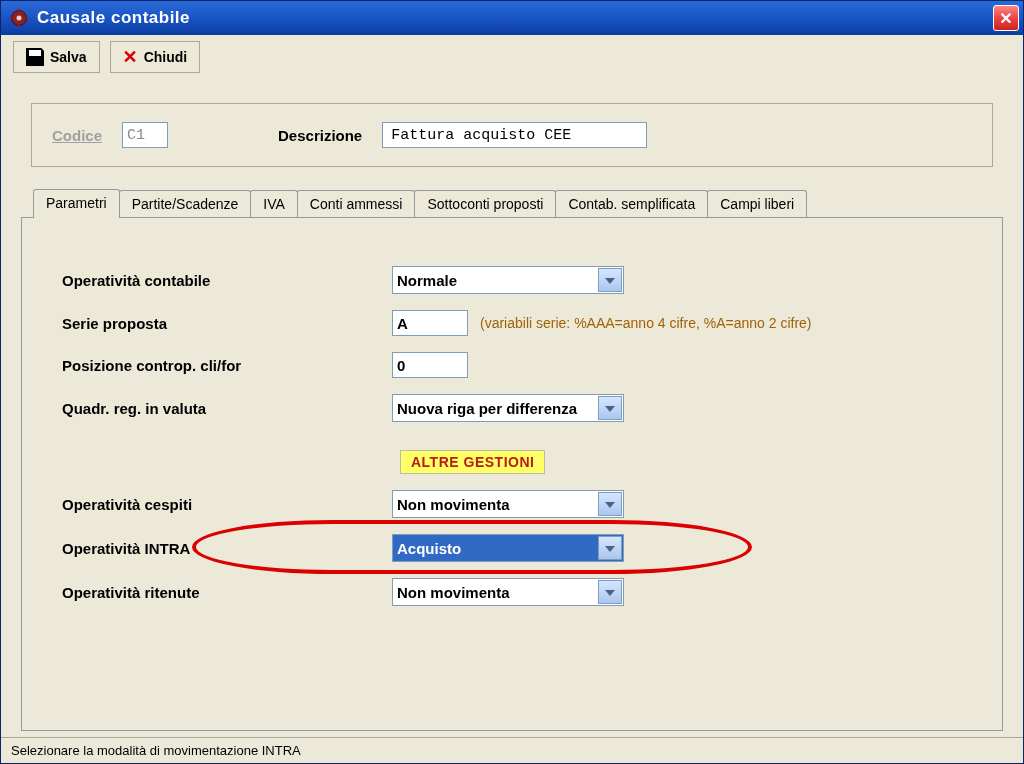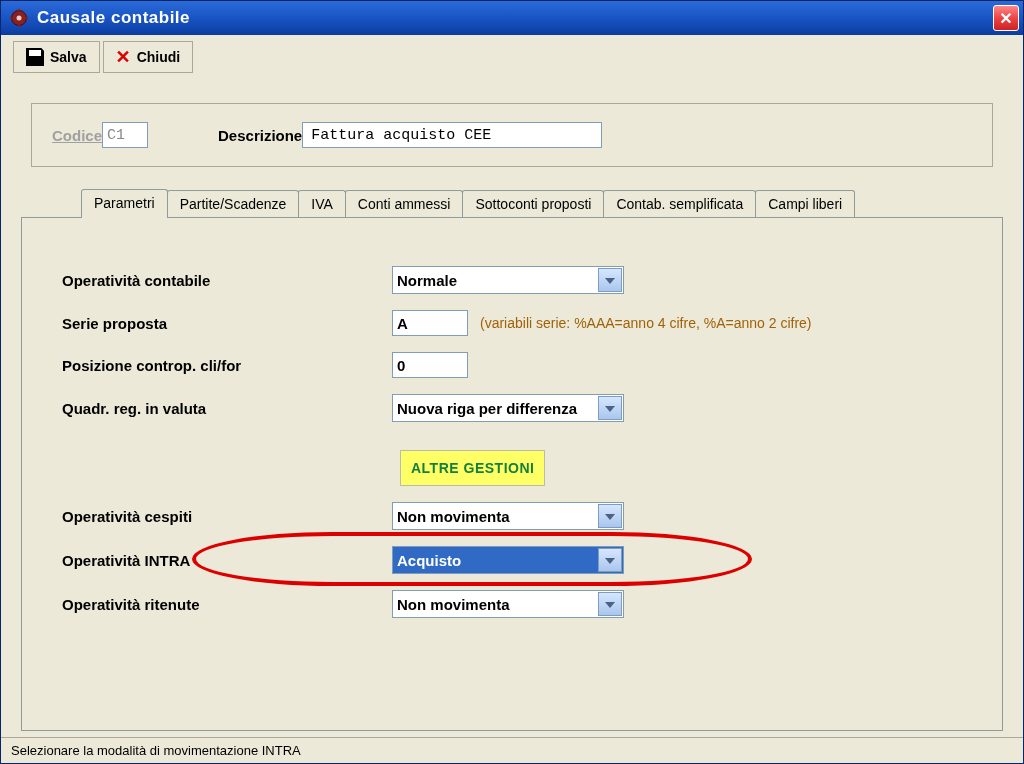--- a/index.html
+++ b/index.html
@@ -52,21 +52,21 @@
     font-weight: bold;
     font-size: 16px;
     display: flex;
     align-items: center;
     justify-content: center;
     cursor: pointer;
   }
   .toolbar {
     padding: 6px 12px 0 12px;
     display: flex;
-    gap: 4px;
+    gap: 11px;
   }
   .tool-btn {
     border: 1px solid #aca899;
     background: #ece9d8;
     padding: 6px 12px;
     font-family: inherit;
     font-size: 14px;
     font-weight: bold;
     display: flex;
     align-items: center;
@@ -103,21 +103,21 @@
     padding: 10px 20px 0 20px;
     display: flex;
     flex-direction: column;
   }
   .header-group {
     border: 1px solid #aca899;
     padding: 18px 20px;
     margin: 20px 10px 0 10px;
     display: flex;
     align-items: center;
-    gap: 0;
+    gap: 20px;
   }
   .lbl {
     font-weight: bold;
     font-size: 15px;
   }
   .lbl-disabled {
     color: #a0a0a0;
     text-decoration: underline;
   }
   input.txt, select.sel {
@@ -149,21 +149,20 @@
     border-radius: 3px 3px 0 0;
     margin-right: -1px;
     position: relative;
     cursor: pointer;
   }
   .tab.active {
     padding-bottom: 7px;
     margin-bottom: -1px;
     background: #ece9d8;
     z-index: 3;
-    margin-left: 48px;
   }
   .tab-panel {
     border: 1px solid #919b9c;
     flex: 1;
     margin: 0 0 6px 0;
     padding: 48px 40px 30px 40px;
     position: relative;
     z-index: 1;
   }
   .form-row {
@@ -220,24 +219,24 @@
     pointer-events: none;
   }
   .hint {
     font-size: 14px;
     color: #a16207;
   }
   .section-badge {
     display: inline-block;
     background: #ffff66;
     border: 1px solid #bba;
-    padding: 9px 10px;
+    padding: 3px 10px;
     font-size: 14px;
     font-weight: bold;
-    color: #15803d;
+    color: #b91c1c;
     font-family: "Tahoma", Arial, sans-serif;
     letter-spacing: 0.5px;
     margin: 12px 0 16px 338px;
   }
   .highlight-oval {
     position: absolute;
     border: 4px solid #d00;
     border-radius: 50% / 100%;
     pointer-events: none;
   }
@@ -301,21 +300,21 @@
     </button>
   </div>
 
   <div class="content">
 
     <div class="header-group">
       <span class="lbl lbl-disabled">Codice</span>
       <input class="txt" style="width: 46px;" disabled="" value="C1">
       <span style="width:70px"></span>
       <span class="lbl">Descrizione</span>
-      <input class="txt" style="width: 300px; padding-left: 8px;" value="Fattura acquisto CEE">
+      <input class="txt" style="width: 265px; padding-left: 8px;" value="Fattura acquisto CEE">
     </div>
 
     <div class="tabs">
       <div class="tab active">Parametri</div>
       <div class="tab">Partite/Scadenze</div>
       <div class="tab">IVA</div>
       <div class="tab">Conti ammessi</div>
       <div class="tab">Sottoconti proposti</div>
       <div class="tab">Contab. semplificata</div>
       <div class="tab">Campi liberi</div>

